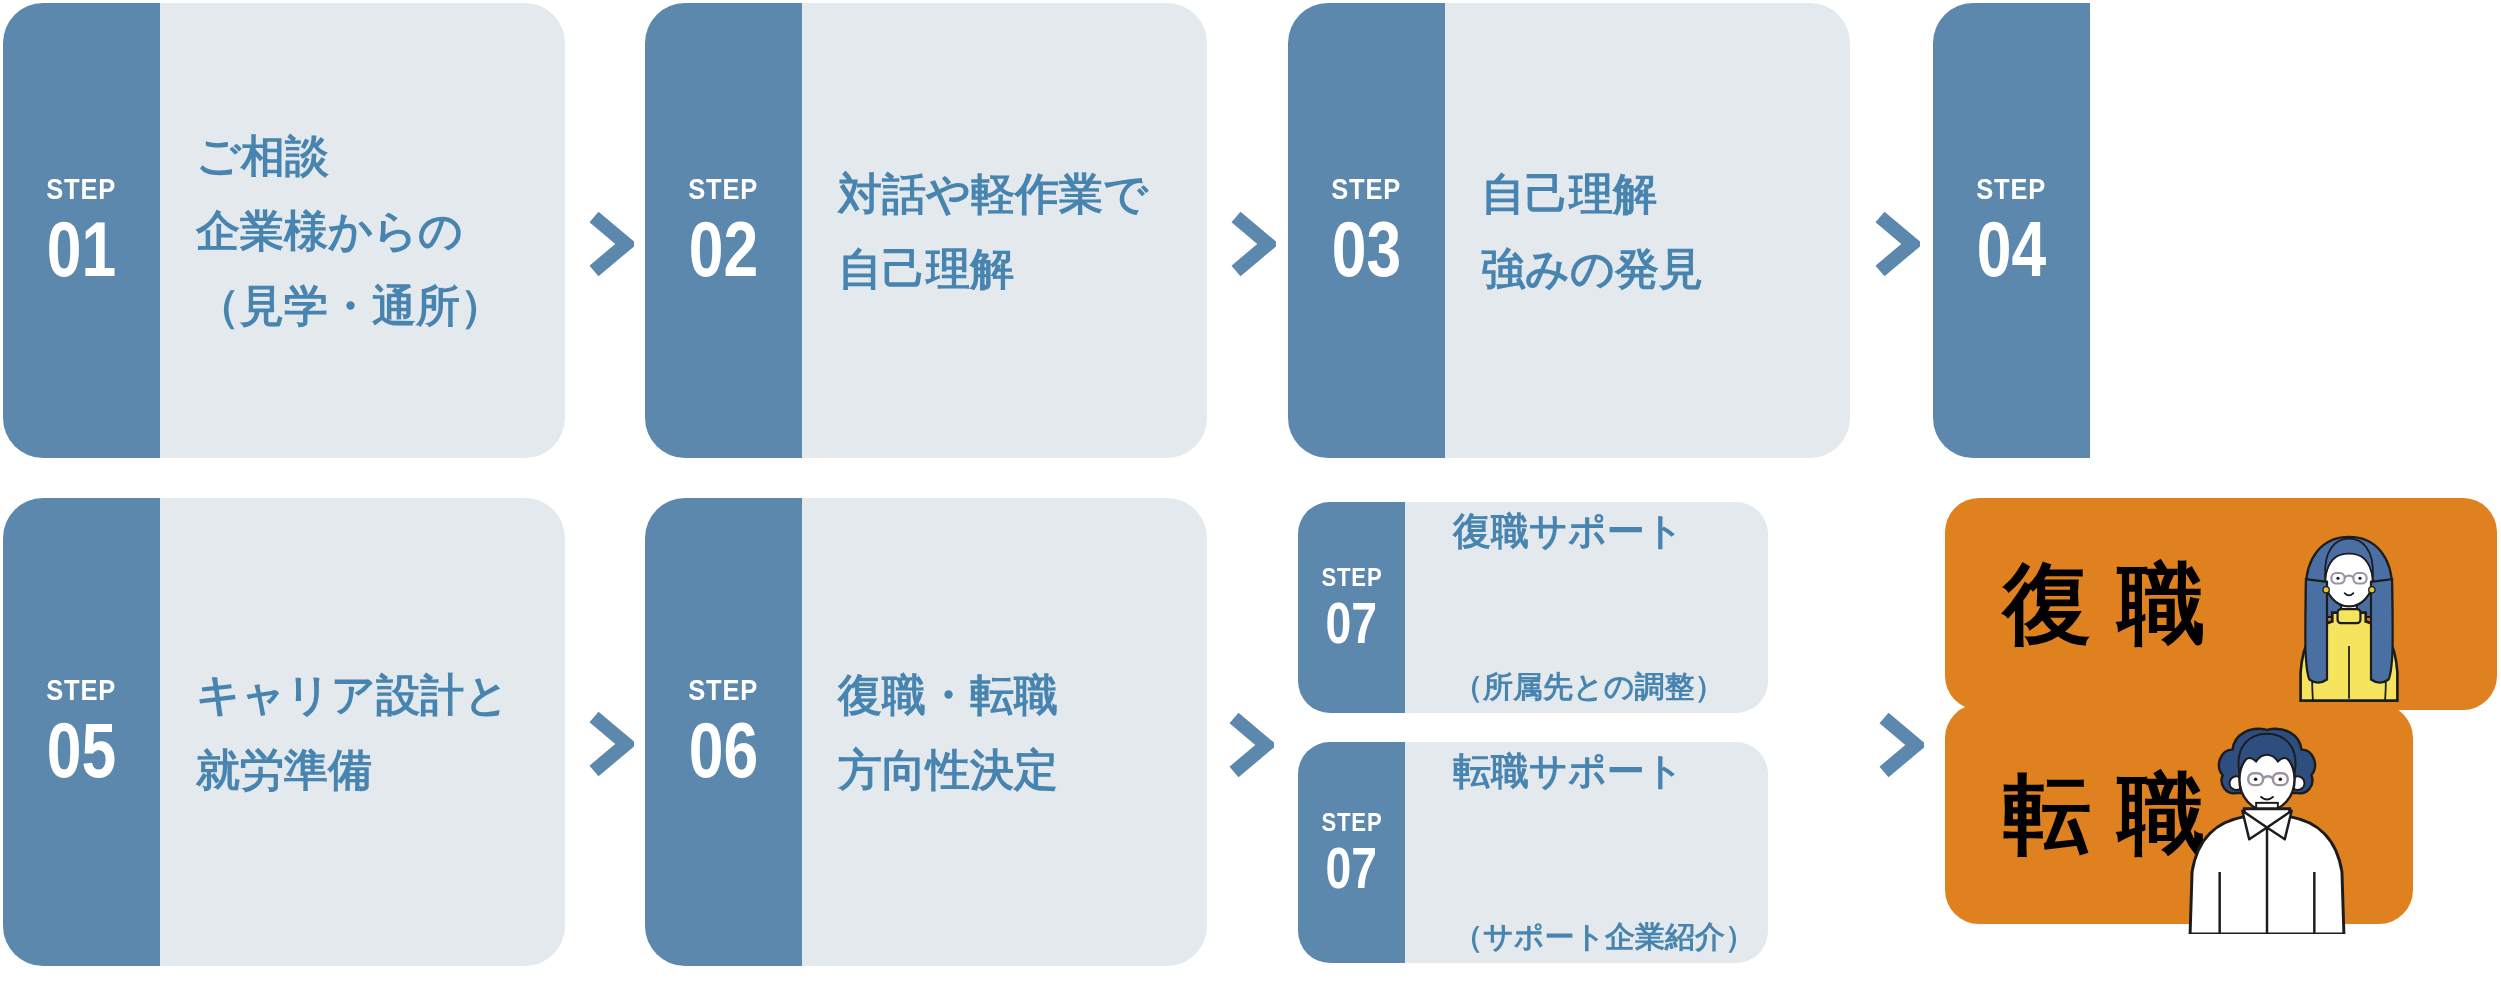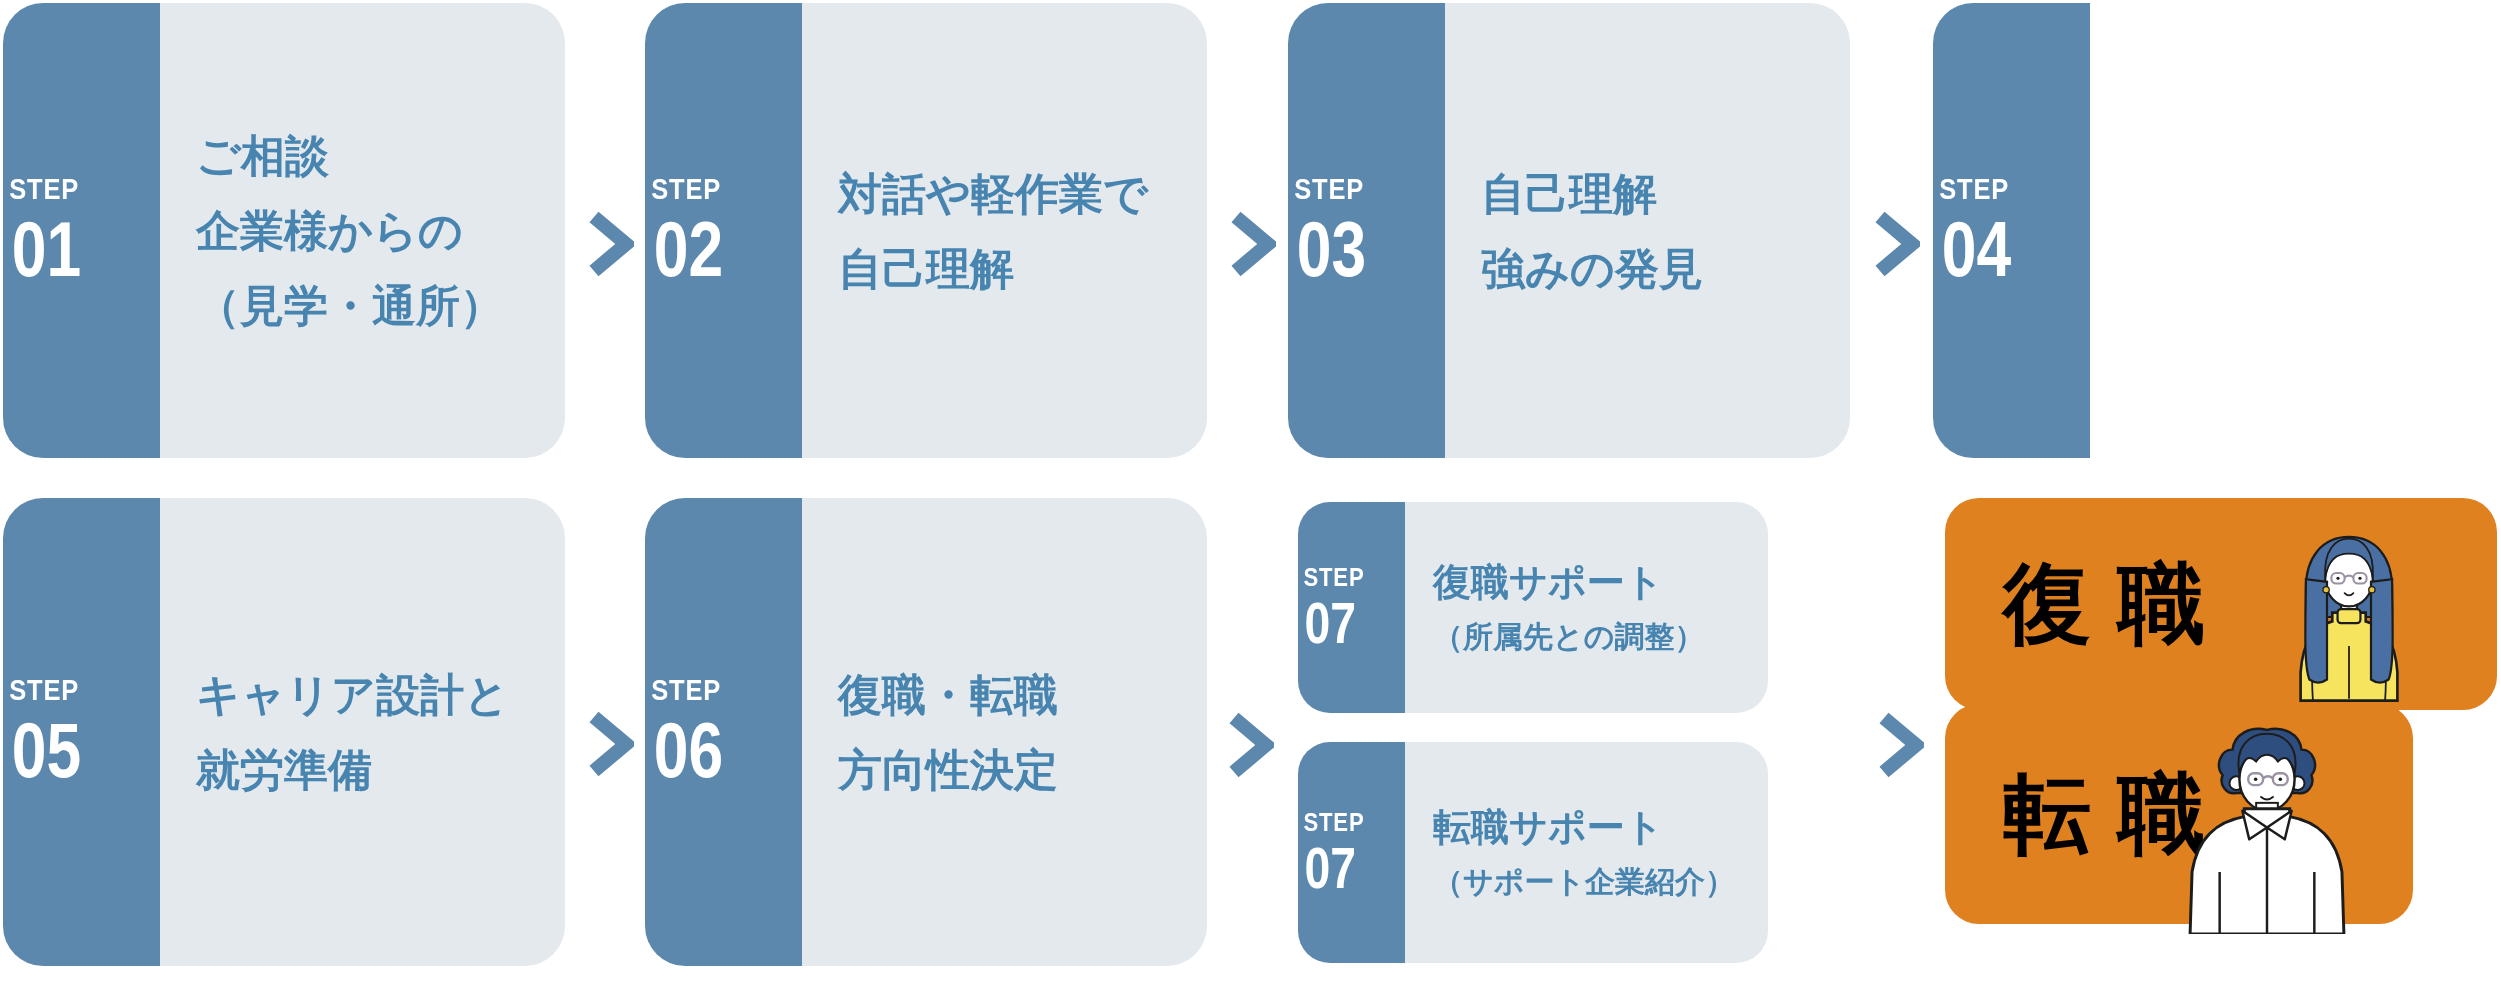--- a/index.html
+++ b/index.html
@@ -2,33 +2,33 @@
 <html lang="ja" style="--card-blue: #5d88ae; --card-light: #e4e9ee; --text-blue: #4784af; --accent-orange: #e08120; --outline: #1c1c1c; --hair-blue: #4a70a3; --hair-navy: #2f4e80; --sweater-yellow: #f6e35e; --glasses-gray: #9a92a3; --earring-yellow: #e8c33a;"><head>
 <meta charset="utf-8">
 <style>
   html,body{margin:0;padding:0;background:#ffffff;}
   body{font-family:"Liberation Sans","DejaVu Sans",sans-serif;}
   .stage{position:relative;width:2501px;height:992px;background:#ffffff;overflow:hidden;}
 
   
   .card{position:absolute;display:flex;}
   .badge{flex:none;background:var(--card-blue);display:flex;flex-direction:column;
-         align-items:flex-start;justify-content:center;color:#fff;}
+         align-items:center;justify-content:center;color:#fff;}
   .big .badge{width:157px;border-radius:40px 0 0 40px;}
   .panel{flex:1;background:var(--card-light);display:flex;flex-direction:column;
          justify-content:center;color:var(--text-blue);font-weight:bold;}
   .big .panel{border-radius:0 40px 40px 0;padding-left:36px;}
   .step-word{font-size:30px;font-weight:bold;line-height:1;letter-spacing:1px;
              transform:scaleX(.85);transform-origin:center;}
   .step-num{font-size:78px;font-weight:bold;line-height:1;margin-top:6px;
             transform:scaleX(.8);transform-origin:center;}
   .big .line{font-size:44px;line-height:75px;white-space:nowrap;}
 
   .small .badge{width:107px;border-radius:32px 0 0 32px;}
-  .small .panel{border-radius:0 32px 32px 0;padding-left:28px;}
+  .small .panel{border-radius:0 32px 32px 0;padding-left:48px;justify-content:space-between;}
   .small .step-word{font-size:26px;}
   .small .step-num{font-size:58px;margin-top:4px;}
   .small .line1{font-size:38px;line-height:58px;white-space:nowrap;}
   .small .line2{font-size:30px;line-height:52px;white-space:nowrap;}
 
   
   .chev{position:absolute;width:48px;height:68px;}
   .chev path{fill:none;stroke:var(--card-blue);stroke-width:14;
              stroke-linejoin:miter;stroke-linecap:butt;}
 

